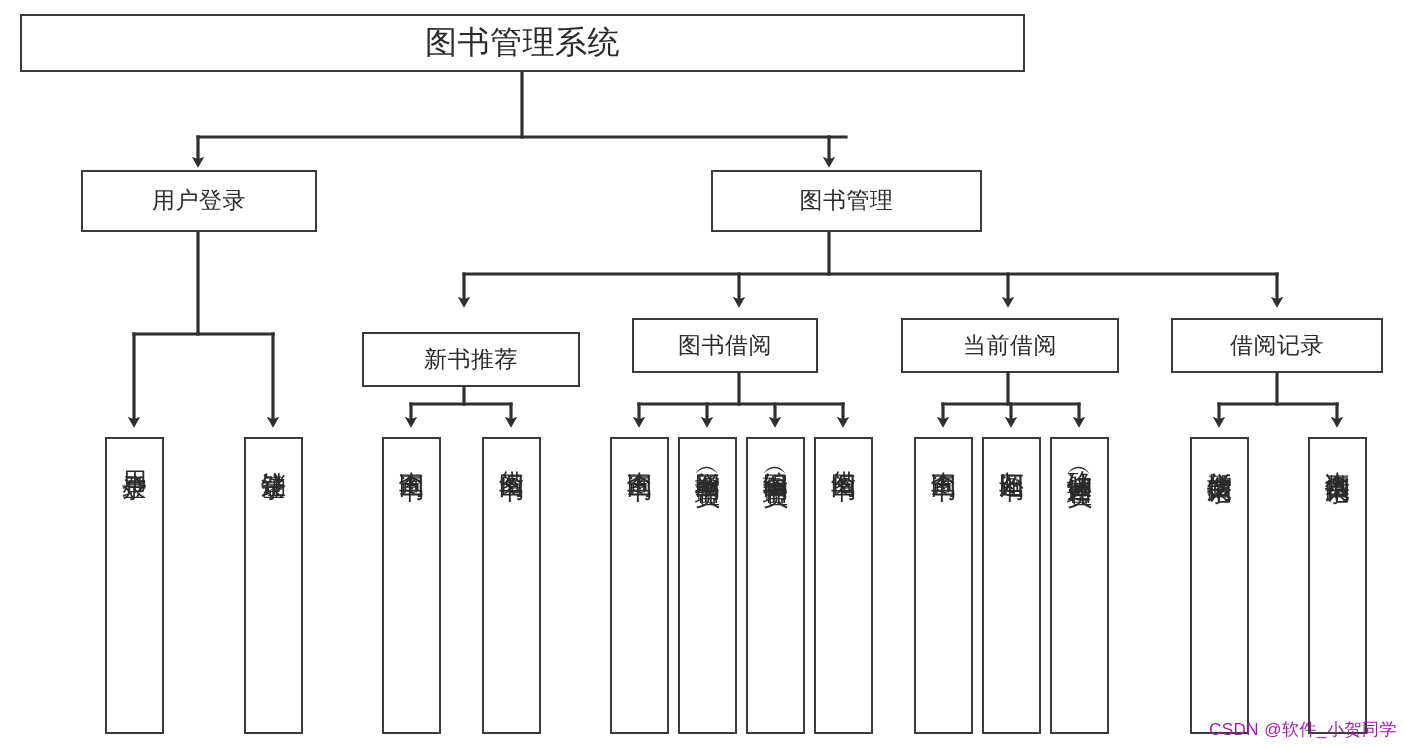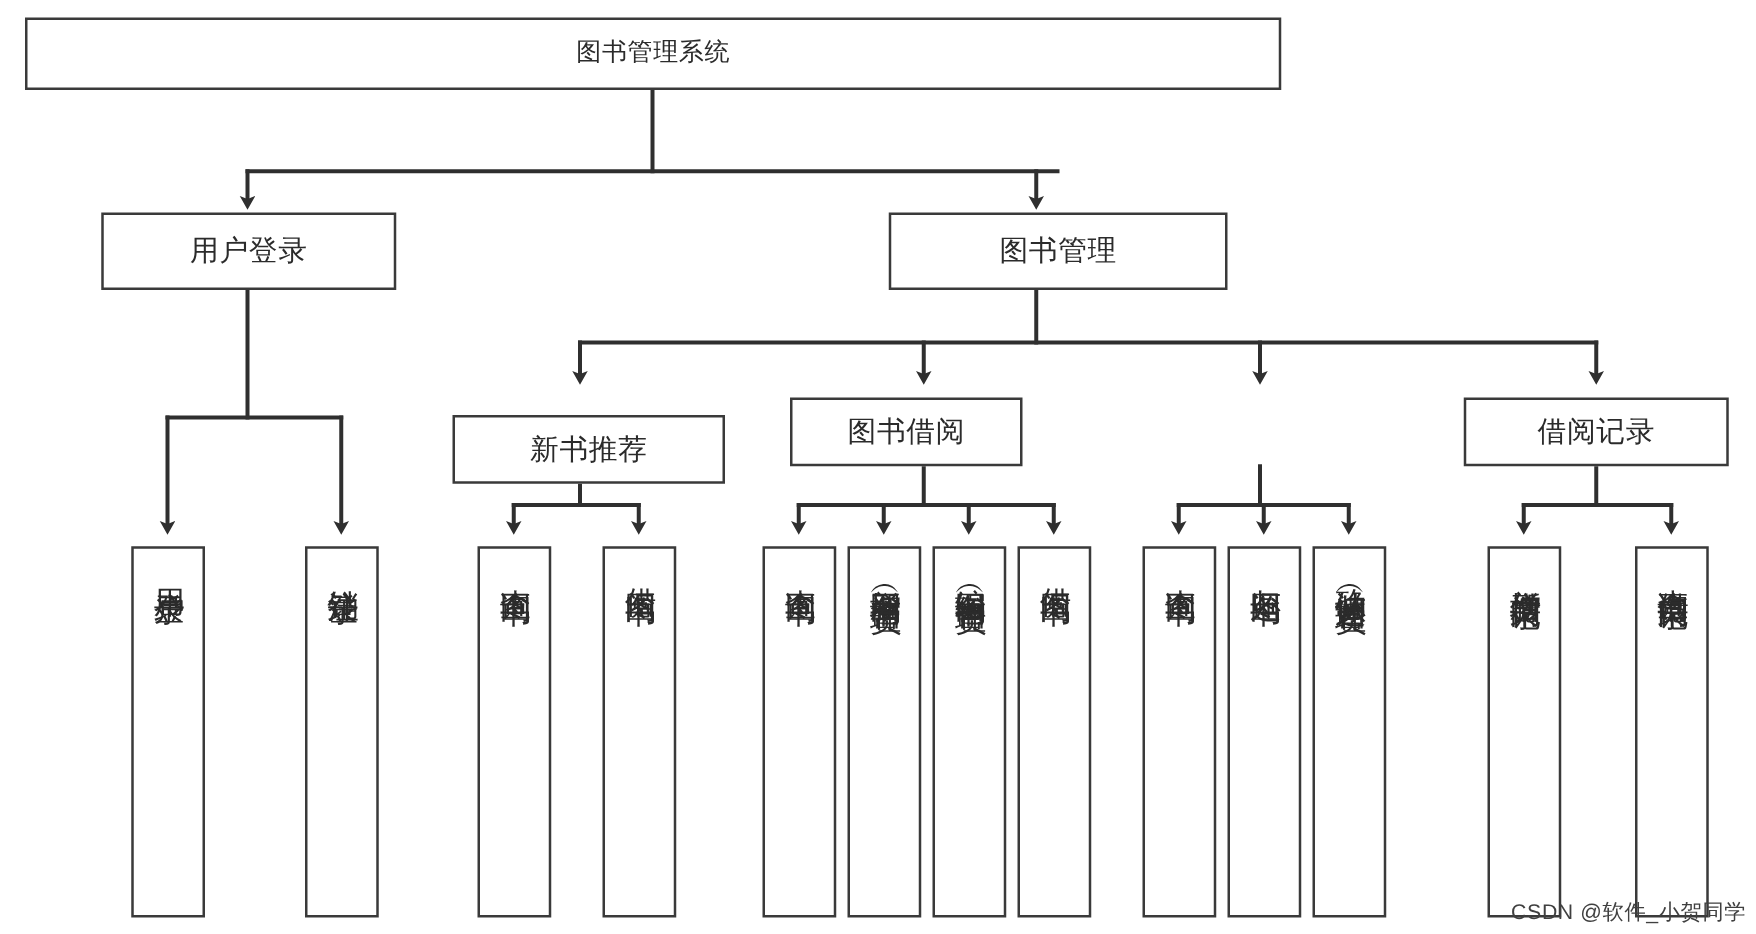--- a/index.html
+++ b/index.html
@@ -51,27 +51,27 @@
     align-items: flex-start;
     padding-top: 12px;
   }
   .node.vertical .label {
     writing-mode: vertical-rl;
     text-orientation: upright;
     font-size: 25px;
     letter-spacing: 2px;
     line-height: 1;
   }
-  #node-root .label { font-size: 20px; }
+  #node-root .label { font-size: 32px; }
   .watermark {
     position: absolute;
     right: 8px;
     bottom: 6px;
     font-size: 17px;
-    color: #404040;
+    color: #a21caf;
     letter-spacing: 0.5px;
     z-index: 5;
     white-space: nowrap;
   }
 </style>
 </head>
 <body>
 
 <div id="diagram-root">
 
@@ -138,20 +138,23 @@
   </div>
 
   <div class="node horizontal" style="left:362px; top:332px; width:218px; height:55px;">
     <span class="label">新书推荐</span>
   </div>
 
   <div class="node horizontal" style="left:632px; top:318px; width:186px; height:55px;">
     <span class="label">图书借阅</span>
   </div>
 
+  <div class="node horizontal" style="left:901px; top:318px; width:218px; height:55px;">
+    <span class="label">当前借阅</span>
+  </div>
 
   <div class="node horizontal" style="left:1171px; top:318px; width:212px; height:55px;">
     <span class="label">借阅记录</span>
   </div>
 
   <div class="node vertical" style="left:105px; top:437px; width:59px; height:297px;">
     <span class="label">用户登录</span>
   </div>
 
   <div class="node vertical" style="left:244px; top:437px; width:59px; height:297px;">

